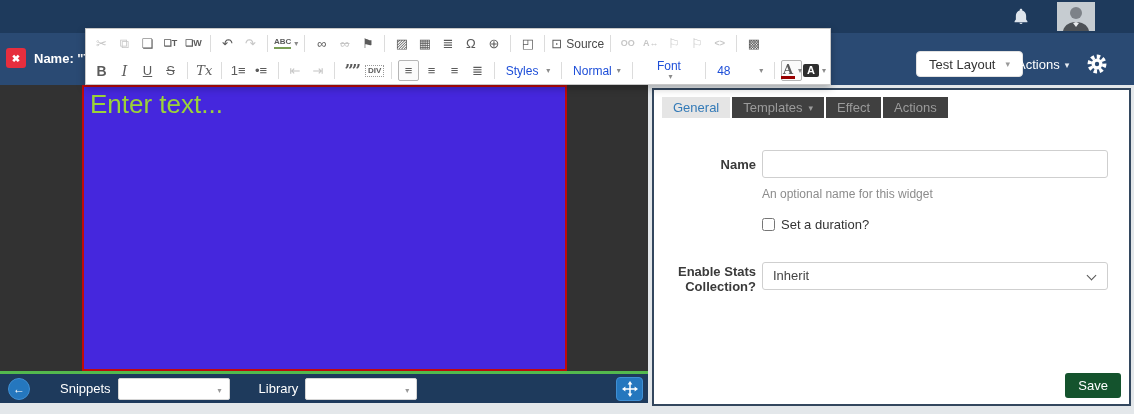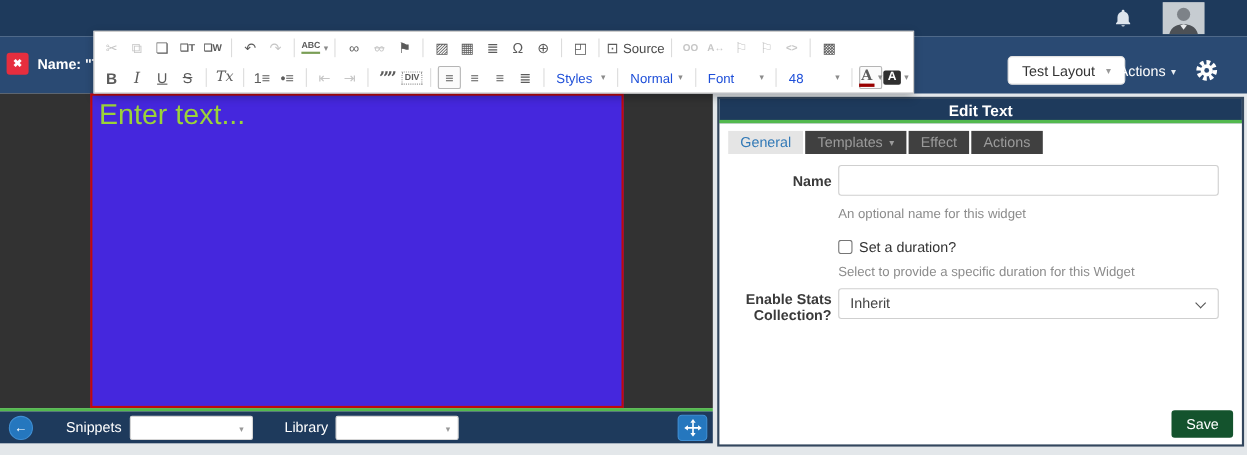--- a/index.html
+++ b/index.html
@@ -272,21 +272,21 @@
       <span class="ck ckdd" style="width: 66px;">
         <span class="g">Styles</span>
         <span class="ckcaret">▾</span>
       </span>
       <span class="cksep"></span>
       <span class="ck ckdd" style="width: 70px;">
         <span class="g">Normal</span>
         <span class="ckcaret">▾</span>
       </span>
       <span class="cksep"></span>
-      <span class="ck ckdd" style="width: 74px;">
+      <span class="ck ckdd" style="width: 74px; flex-direction: column;">
         <span class="g">Font</span>
         <span class="ckcaret">▾</span>
       </span>
       <span class="cksep"></span>
       <span class="ck ckdd" style="width: 68px;">
         <span class="g">48</span>
         <span class="ckcaret">▾</span>
       </span>
       <span class="cksep"></span>
       <span class="ck act">
@@ -327,40 +327,38 @@
         <polygon points="8,0 5.6,3.4 10.4,3.4"></polygon>
           <polygon points="8,16 5.6,12.6 10.4,12.6"></polygon>
         <polygon points="0,8 3.4,5.6 3.4,10.4"></polygon>
           <polygon points="16,8 12.6,5.6 12.6,10.4"></polygon>
       </g>
     </svg>
   </div>
 </div>
 
 <div class="panel">
-  <div class="panel-h">Edit Text</div>
   <div class="tabs">
     <span class="tab active">General</span>
     <span class="tab">
       <span>Templates</span>
       <span class="tabcaret">▾</span>
     </span>
     <span class="tab">Effect</span>
     <span class="tab">Actions</span>
   </div>
 
   <div class="flabel" style="top:67px">Name</div>
   <input class="txt-input" type="text" value="" style="">
   <div class="help" style="top:96px">An optional name for this widget</div>
 
   <div class="chk-row">
     <input type="checkbox" style="">
     <span>Set a duration?</span>
   </div>
-  <div class="help" style="top:149px">Select to provide a specific duration for this Widget</div>
 
   <div class="flabel" style="top:174px">Enable Stats Collection?</div>
   <div class="sel">
     <span>Inherit</span>
     <span class="chev"></span>
   </div>
 
   <button class="save-btn">Save</button>
 </div>
 

